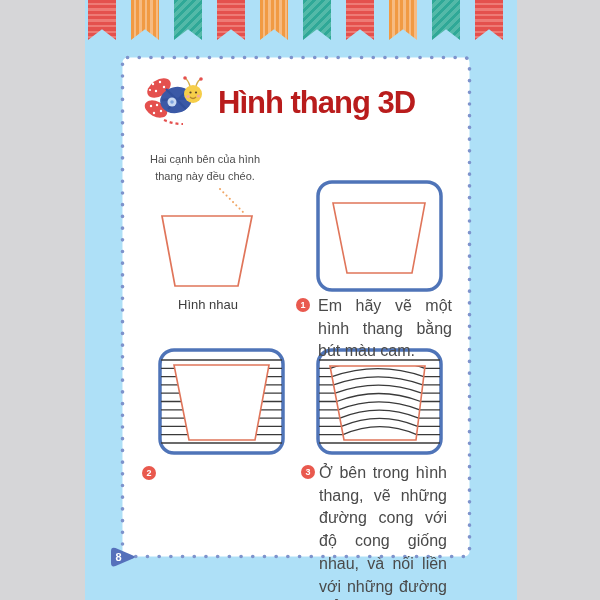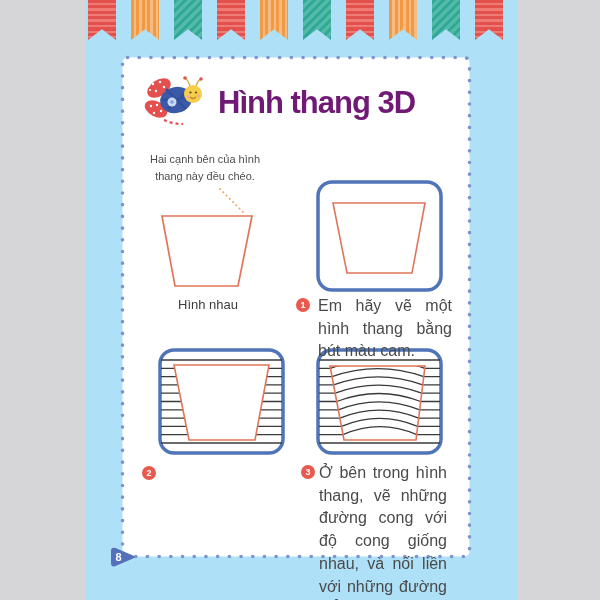--- a/index.html
+++ b/index.html
@@ -6,21 +6,21 @@
   body{width:600px;height:600px;background:#d6d6d8;font-family:"Liberation Sans",sans-serif;overflow:hidden;}
   .stage{position:relative;width:600px;height:600px;}
   .page-bg{position:absolute;left:85px;top:0;width:432px;height:600px;background:#aee0f7;}
   .flag{position:absolute;top:0;width:28px;height:40px;
         clip-path:polygon(0 0,100% 0,100% 100%,50% 73%,0 100%);}
   .flag-red{background:repeating-linear-gradient(180deg,#e4514d 0 3px,#ee7b75 3px 5.5px);}
   .flag-orange{background:repeating-linear-gradient(90deg,#f19a43 0 3px,#f6bb82 3px 5.5px);}
   .flag-teal{background:repeating-linear-gradient(135deg,#2fa897 0 3.2px,#53b9a8 3.2px 6.4px);}
   .sheet{position:absolute;left:120px;top:55px;width:352px;height:504px;}
   .title{position:absolute;left:218px;top:85px;font-size:31px;font-weight:bold;
-         letter-spacing:-1px;color:#701a75;white-space:nowrap;}
+         letter-spacing:-1px;color:#b91c1c;white-space:nowrap;}
   .mascot{position:absolute;left:144px;top:74px;}
   .annotation{position:absolute;left:146px;top:151px;width:118px;text-align:center;
               font-size:11px;line-height:1.55;color:#4d4d4d;}
   .pointer{position:absolute;left:212px;top:185px;}
   .fig-trap{position:absolute;left:152px;top:208px;}
   .fig-label{position:absolute;left:152px;top:297px;width:112px;text-align:center;
              font-size:13px;color:#3d3d3d;}
   .panel{position:absolute;}
   .step-badge{position:absolute;width:14px;height:14px;border-radius:50%;background:#e9594e;
               color:#fff;font-size:9px;font-weight:bold;line-height:14px;text-align:center;}

